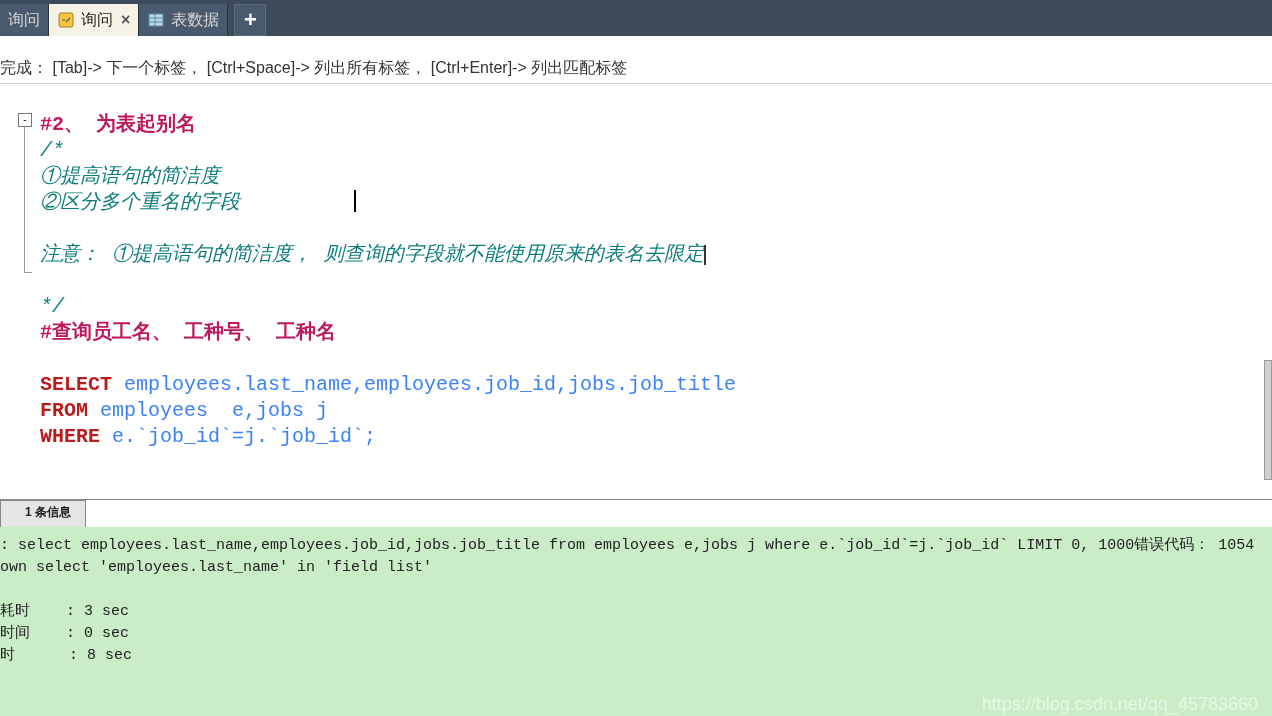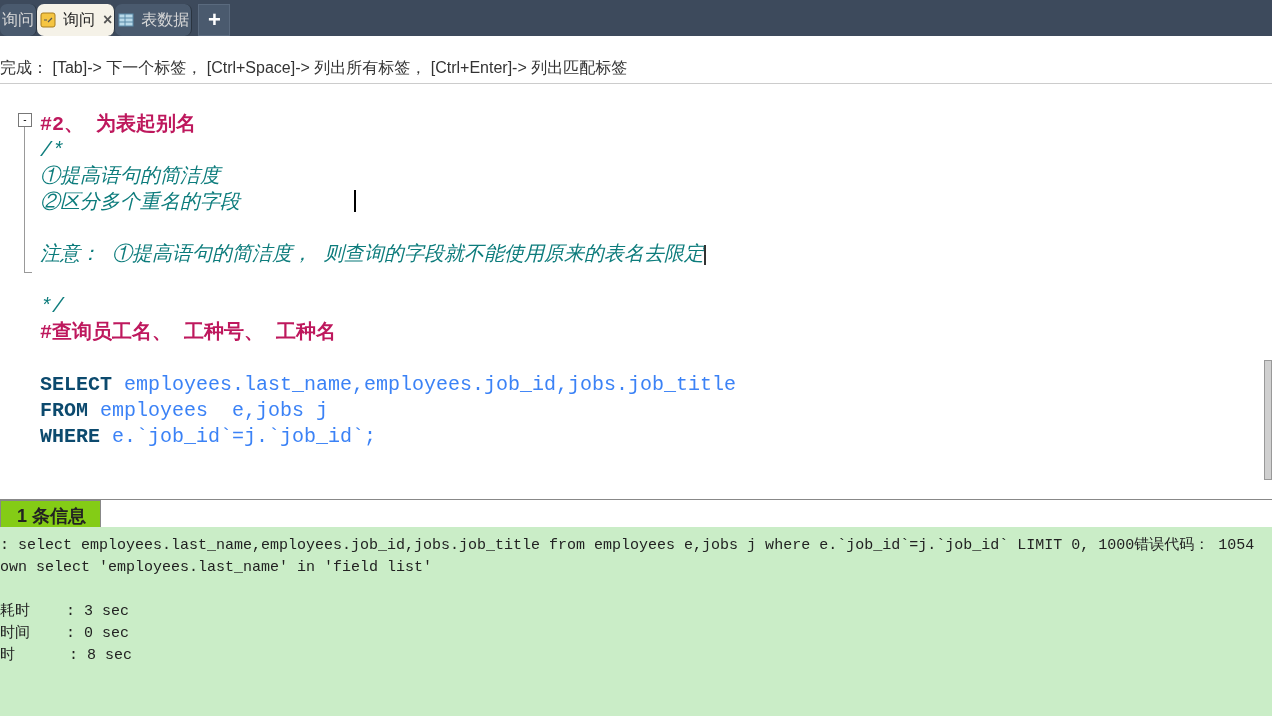--- a/index.html
+++ b/index.html
@@ -14,28 +14,27 @@
     .tab-bar {
       background: #3d4a5c;
       height: 36px;
       display: flex;
       align-items: flex-end;
       padding-top: 4px;
     }
     .tab {
       display: flex;
       align-items: center;
-      padding: 6px 2px;
+      padding: 6px 8px;
       background: #4a5a6e;
       color: #d8d8d8;
       font-size: 16px;
       border-right: 1px solid #2a3440;
       height: 32px;
       cursor: pointer;
-      border-radius: 7px;
     }
     .tab.active {
       background: #f5f2e8;
       color: #222;
     }
     .tab .icon {
       width: 18px;
       height: 18px;
       margin-right: 6px;
     }
@@ -113,21 +112,21 @@
       font-family: Consolas, "Courier New", monospace;
       font-size: 20px;
       line-height: 26px;
       padding: 2px 0 0 2px;
       white-space: pre;
       color: #333;
       position: relative;
     }
     .code .comment-h { color: #be185d; font-weight: bold; }
     .code .comment-b { color: #0d7c7c; font-style: italic; }
-    .code .keyword { color: #0c4a6e; font-weight: bold; }
+    .code .keyword { color: #b91c1c; font-weight: bold; }
     .code .ident { color: #3b82f6; }
     .text-cursor {
       position: absolute;
       width: 2px;
       height: 22px;
       background: #000;
       left: 316px;
       top: 106px;
     }
     .eol-cursor {
@@ -137,25 +136,25 @@
       background: #333;
       vertical-align: middle;
     }
     .msg-tab-bar {
       background: #fff;
       border-top: 1px solid #888;
       height: 28px;
       display: flex;
     }
     .msg-tab {
-      background: #84cc16;
+      background: #e5e5e5;
       border: 1px solid #888;
       border-bottom: none;
-      padding: 3px 14px 3px 16px;
-      font-size: 18px;
+      padding: 3px 14px 3px 24px;
+      font-size: 12px;
       font-weight: bold;
       color: #222;
     }
     .msg-body {
       background: #caedc7;
       height: 200px;
       font-family: Consolas, "Courier New", monospace;
       font-size: 15px;
       line-height: 22px;
       padding: 8px 0 8px 0;
@@ -242,13 +241,14 @@
 <div class="msg-tab-bar">
   <div class="msg-tab">1 条信息</div>
 </div>
 
 <div class="msg-body"><span>: select employees.last_name,employees.job_id,jobs.job_title from employees e,jobs j where e.`job_id`=j.`job_id` LIMIT 0, 1000错误代码： 1054</span>
 <span>own select 'employees.last_name' in 'field list'</span>
 
 <span>耗时    : 3 sec</span>
 <span>时间    : 0 sec</span>
 <span>时      : 8 sec</span>
+  <div class="watermark">https://blog.csdn.net/qq_45783660</div>
 </div>
 
 </body></html>

